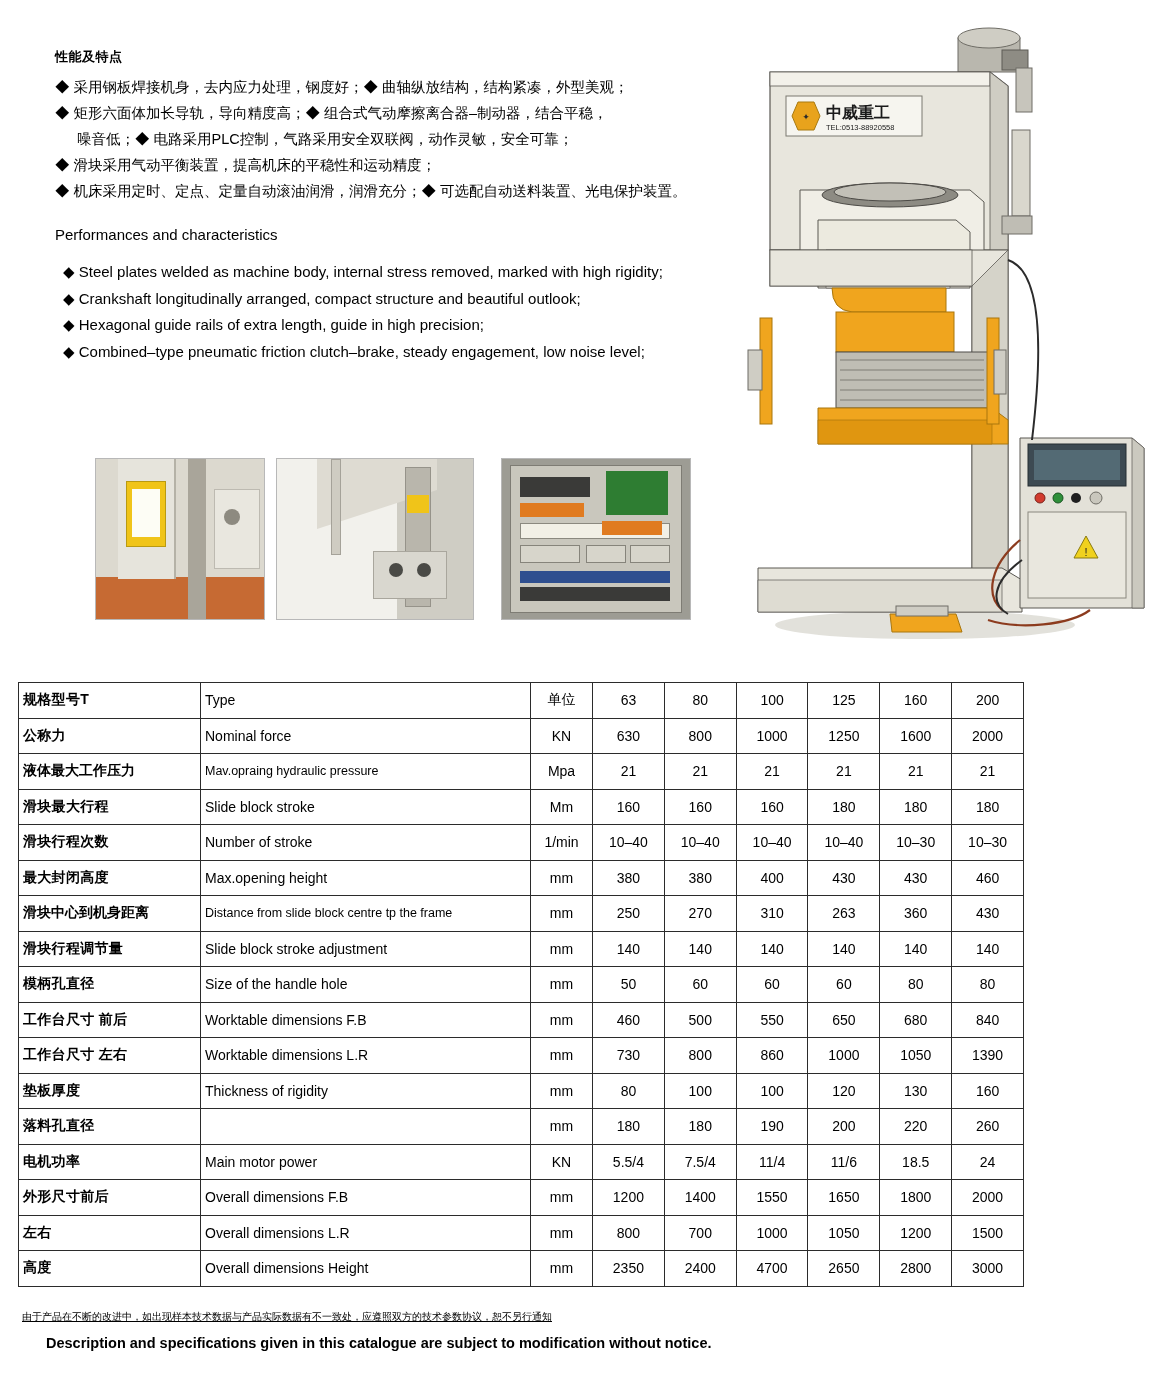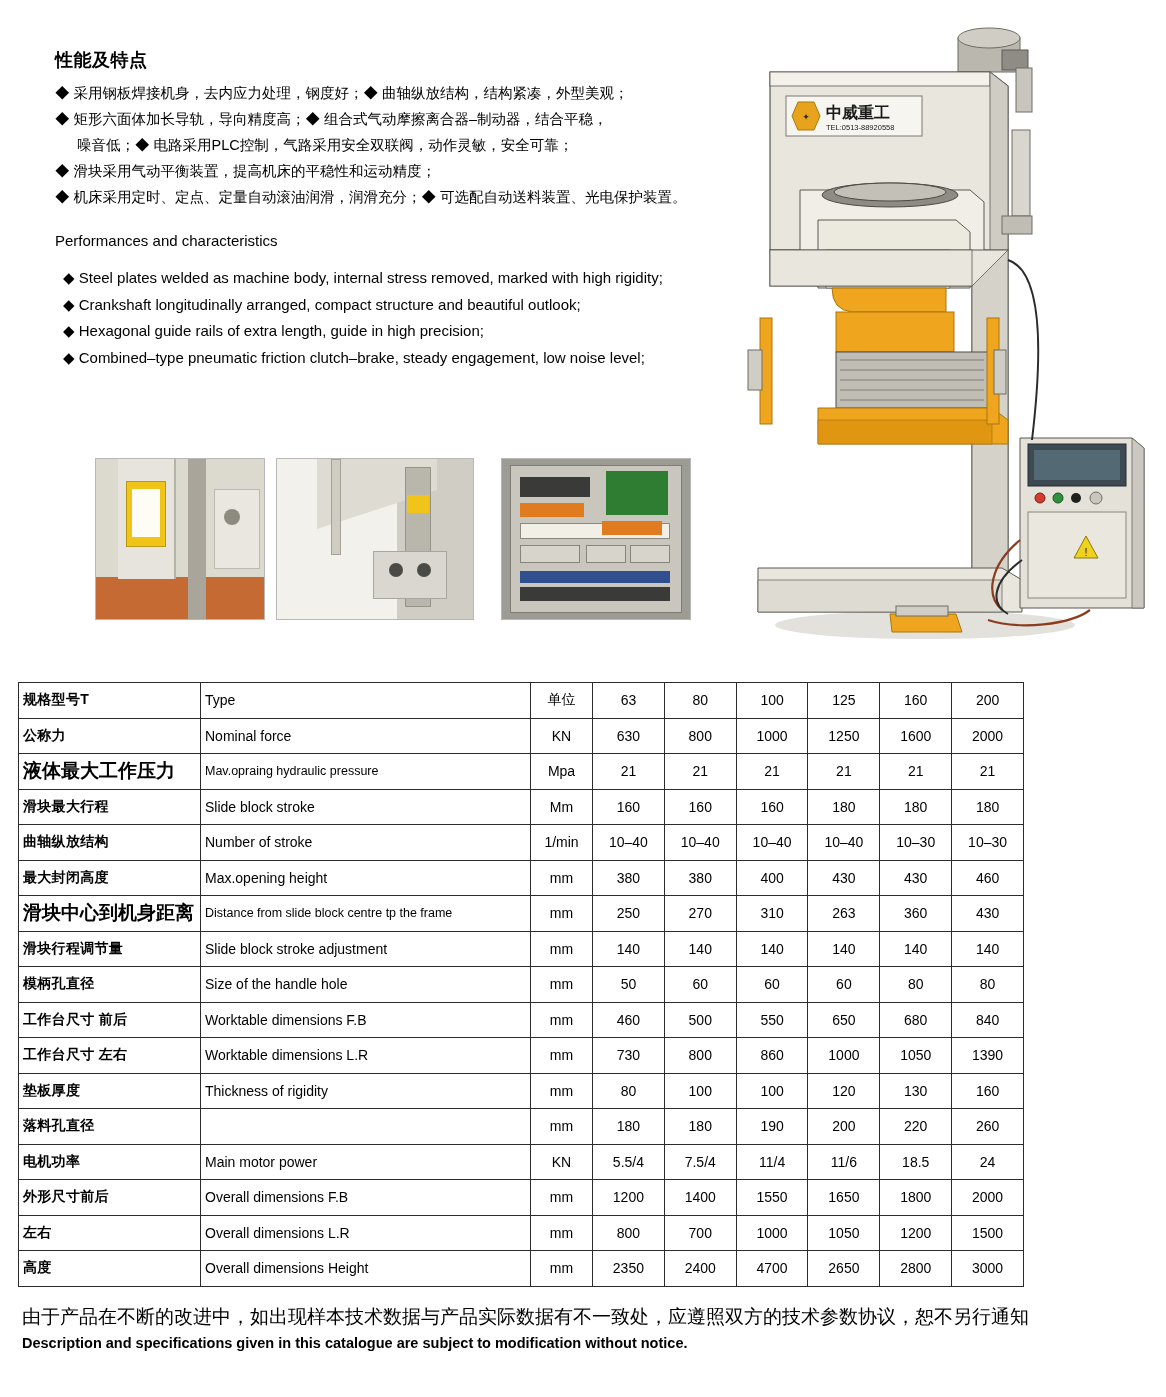--- a/index.html
+++ b/index.html
@@ -15,21 +15,21 @@
     overflow: hidden;
   }
 
   
   .features {
     position: absolute;
     left: 55px; top: 48px;
     width: 700px;
   }
   .feat-title-cn {
-    font-size: 18px;
+    font-size: 13px;
     font-weight: 600;
     margin-bottom: 8px;
     letter-spacing: 0.5px;
   }
   .bullet-line {
     font-size: 14.5px;
     line-height: 26px;
     white-space: nowrap;
   }
   .indent { padding-left: 22px; }
@@ -112,21 +112,21 @@
     font-size: 14px;
     vertical-align: middle;
   }
   td.cn {
     width: 182px;
     font-size: 15px;
     font-weight: 600;
     padding-left: 10px;
     letter-spacing: 0.3px;
   }
-  td.cn.small { font-size: 19px; letter-spacing: 0; }
+  td.cn.small { font-size: 14px; letter-spacing: 0; }
   td.en {
     width: 330px;
     font-size: 13.5px;
     padding-left: 8px;
   }
   td.en.small { font-size: 12.5px; }
   td.unit {
     width: 62px;
     text-align: center;
     font-size: 14px;
@@ -136,28 +136,30 @@
     font-size: 15px;
   }
 
   
   .footer {
     position: absolute;
     left: 22px; top: 1306px;
     width: 1120px;
   }
   .footer .cn {
-    font-size: 19px;
+    font-size: 10px;
     line-height: 22px;
+    text-decoration: underline;
   }
   .footer .en {
     font-size: 14.5px;
     font-weight: bold;
     line-height: 24px;
     margin-top: 3px;
+    margin-left: 24px;
   }
 </style>
 </head>
 <body>
 
 <div class="features">
   <div class="feat-title-cn">性能及特点</div>
   <div class="bullet-line">◆ 采用钢板焊接机身，去内应力处理，钢度好；◆ 曲轴纵放结构，结构紧凑，外型美观；</div>
   <div class="bullet-line">◆ 矩形六面体加长导轨，导向精度高；◆ 组合式气动摩擦离合器–制动器，结合平稳，</div>
   <div class="bullet-line indent">噪音低；◆ 电路采用PLC控制，气路采用安全双联阀，动作灵敏，安全可靠；</div>
@@ -333,21 +335,21 @@
         <td class="en">Slide block stroke</td>
         <td class="unit">Mm</td>
         <td class="val">160</td>
         <td class="val">160</td>
         <td class="val">160</td>
         <td class="val">180</td>
         <td class="val">180</td>
         <td class="val">180</td>
       </tr>
       <tr>
-        <td class="cn">曲轴纵放结构</td>
+        <td class="cn">滑块行程次数</td>
         <td class="en">Number of stroke</td>
         <td class="unit">1/min</td>
         <td class="val">10–40</td>
         <td class="val">10–40</td>
         <td class="val">10–40</td>
         <td class="val">10–40</td>
         <td class="val">10–30</td>
         <td class="val">10–30</td>
       </tr>
       <tr>

